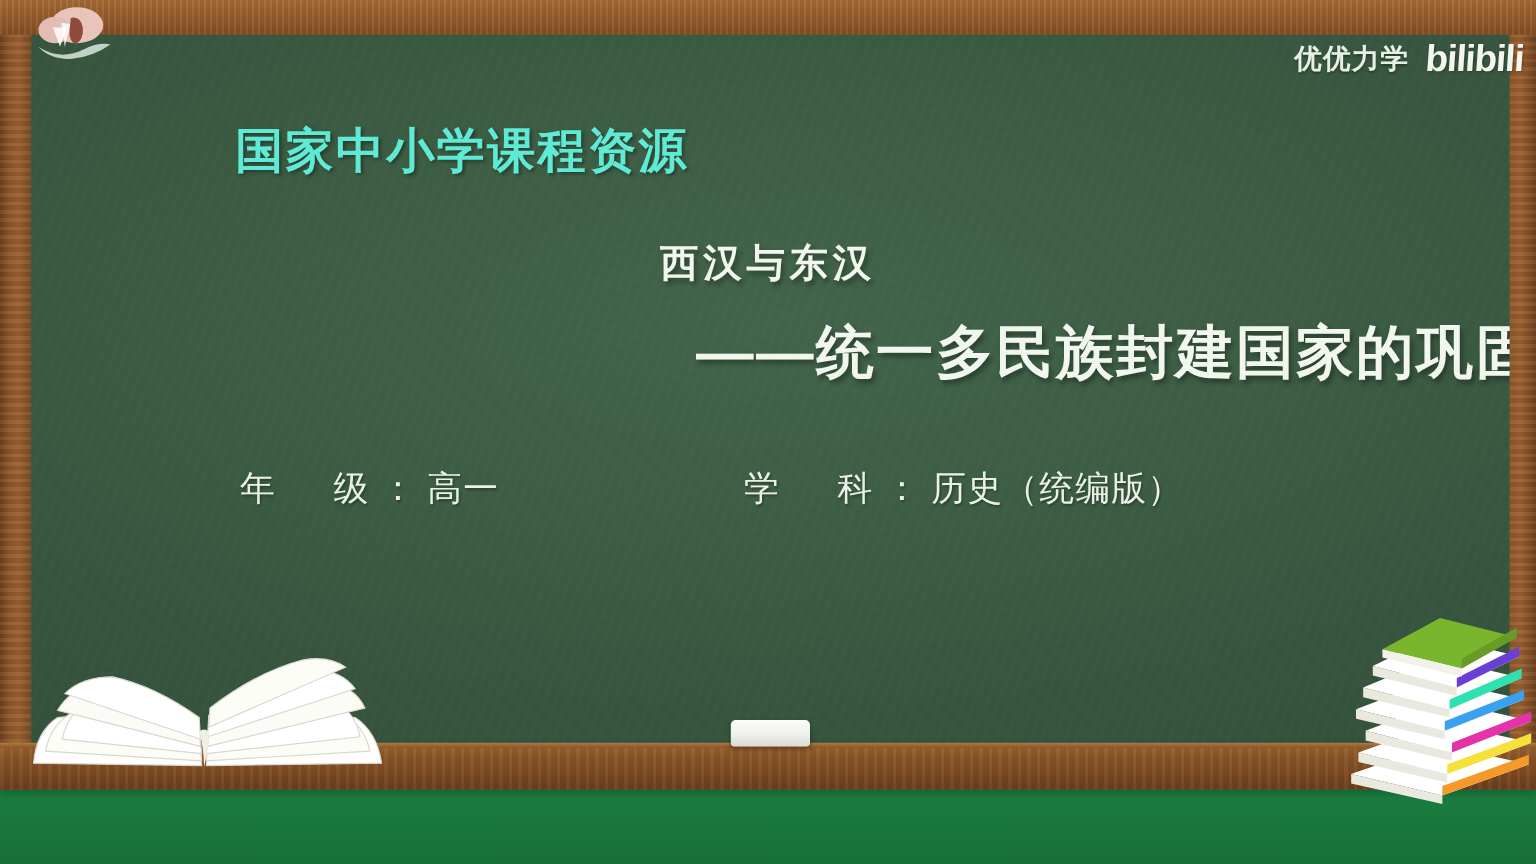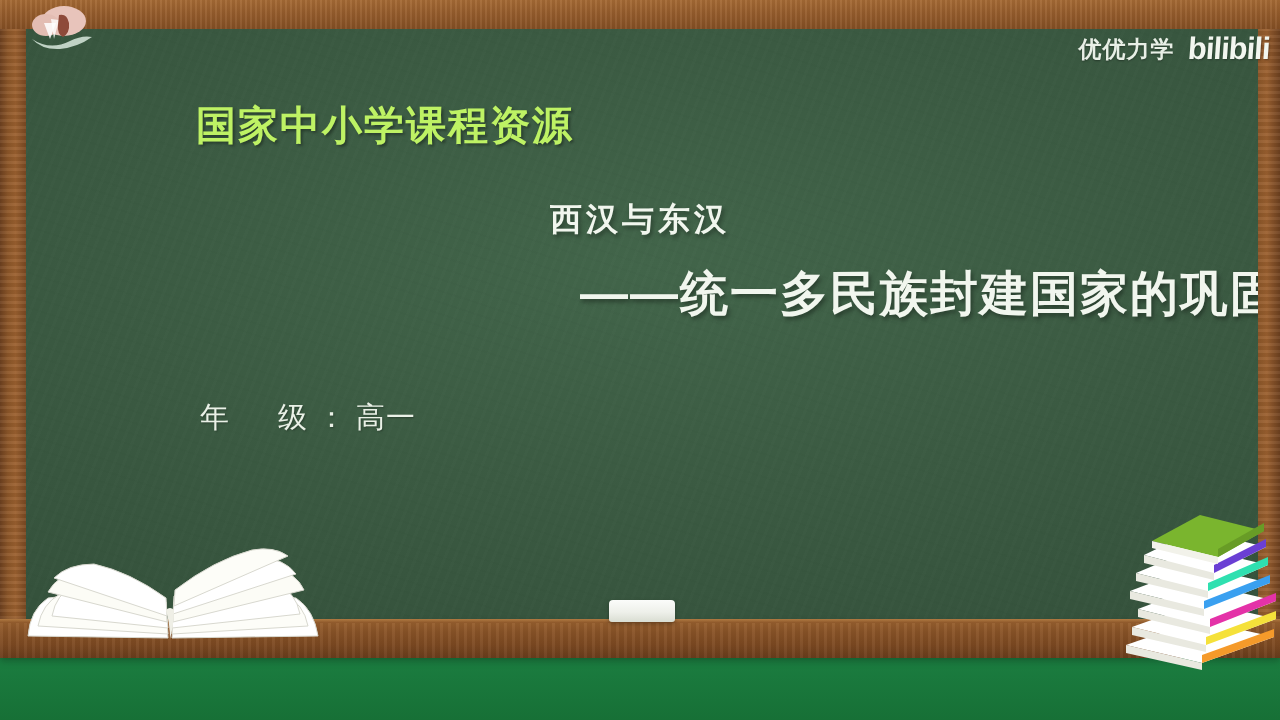--- a/index.html
+++ b/index.html
@@ -107,21 +107,21 @@
     letter-spacing:-1px;
     transform:skewX(-4deg);
     text-shadow:1px 1px 2px rgba(0,0,0,.3);
     white-space:nowrap;
     margin-right:-16px;
   }
 
   
   .org-title {
     position:absolute; left:196px; top:98px;
-    font-size:40px; font-weight:900; color:#bef264;
+    font-size:40px; font-weight:900; color:#5eead4;
     letter-spacing:2px;
     text-shadow:2px 2px 3px rgba(0,0,0,.35);
     white-space:nowrap;
     z-index:3;
   }
   .lesson-title {
     position:absolute; top:198px; left:0; width:1280px;
     text-align:center;
     font-size:32px; font-weight:900; color:#f1f6ee;
     letter-spacing:4px;
@@ -132,21 +132,21 @@
     position:absolute; top:262px; left:0; width:1280px;
     text-align:right;
     font-size:48px; font-weight:900; color:#f1f6ee;
     letter-spacing:2px;
     text-shadow:2px 3px 4px rgba(0,0,0,.35);
     z-index:3;
   }
 
   
   .info {
-    position:absolute; left:200px; top:398px;
+    position:absolute; left:200px; top:388px;
     width:870px;
     display:grid;
     grid-template-columns:420px 450px;
     row-gap:16px;
     z-index:3;
     font-family:Liberation Serif, serif;
   }
   .info-cell {
     font-size:29px; color:#eaf1e7; white-space:nowrap;
     text-shadow:1px 1px 2px rgba(0,0,0,.3);
@@ -197,20 +197,23 @@
   </div>
 
   <div class="org-title">国家中小学课程资源</div>
   <div class="lesson-title">西汉与东汉</div>
   <div class="lesson-subtitle">——统一多民族封建国家的巩固</div>
 
   <div class="info">
     <div class="info-cell">
       <span class="lbl">年　级：</span><span>高一</span>
     </div>
+    <div class="info-cell">
+      <span class="lbl">学　科：</span><span>历史（统编版）</span>
+    </div>
   </div>
 
   <div class="open-book">
     <svg viewBox="0 0 330 110" width="330" height="110">
       <g fill="#ffffff" stroke="#d8d8cf" stroke-width="1">
         <path d="M160 98 L20 96 Q22 70 40 58 Q95 50 158 72 Z"></path>
         <path d="M160 94 L30 86 Q34 64 52 54 Q104 48 158 70 Z" fill="#fdfdf8"></path>
         <path d="M160 88 L44 76 Q48 54 66 46 Q112 44 158 66 Z" fill="#ffffff"></path>
         <path d="M159 82 L40 52 Q50 34 74 30 Q118 36 158 62 Z" fill="#fcfcf6"></path>
         <path d="M159 76 L46 38 Q60 24 86 24 Q122 32 158 58 Z" fill="#ffffff"></path>

